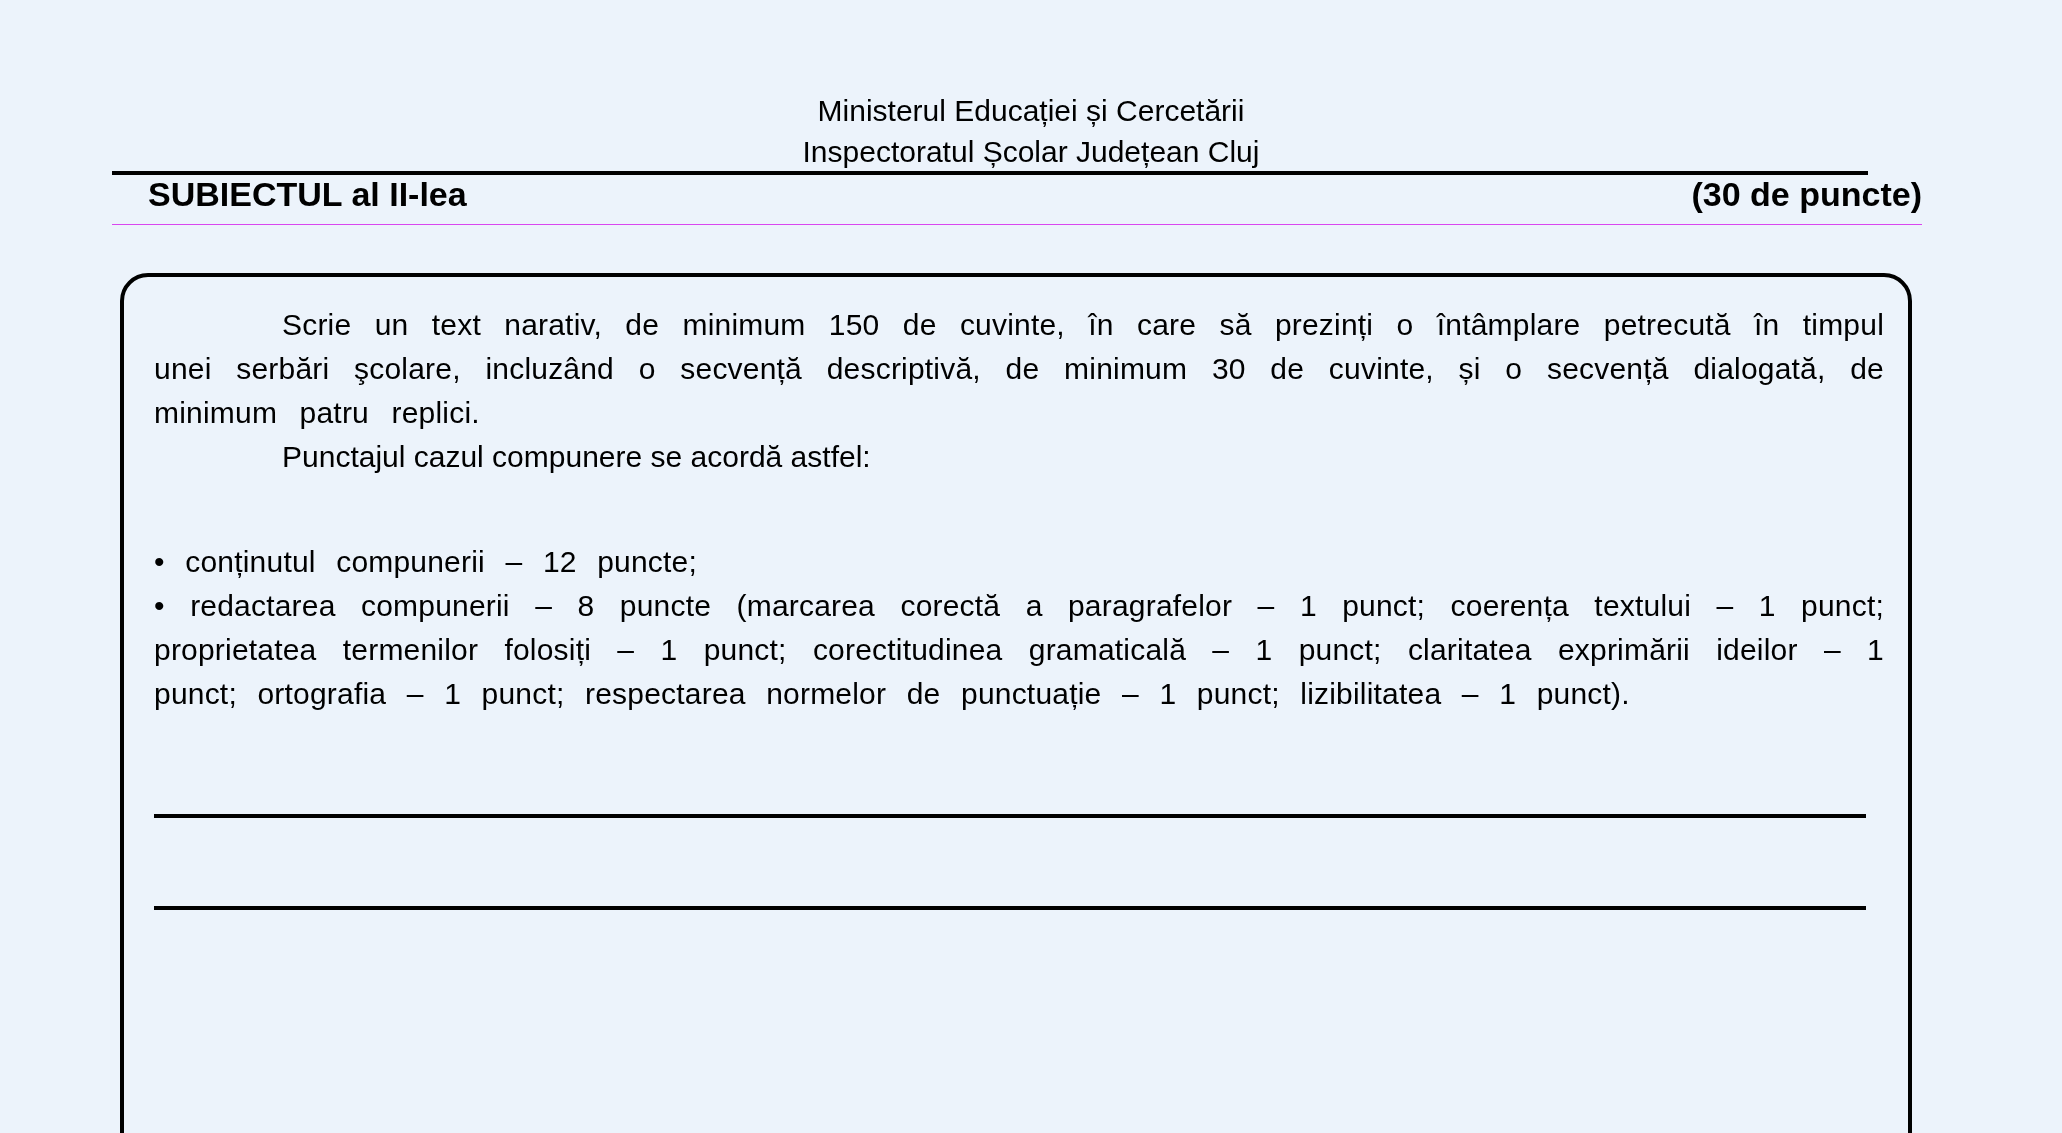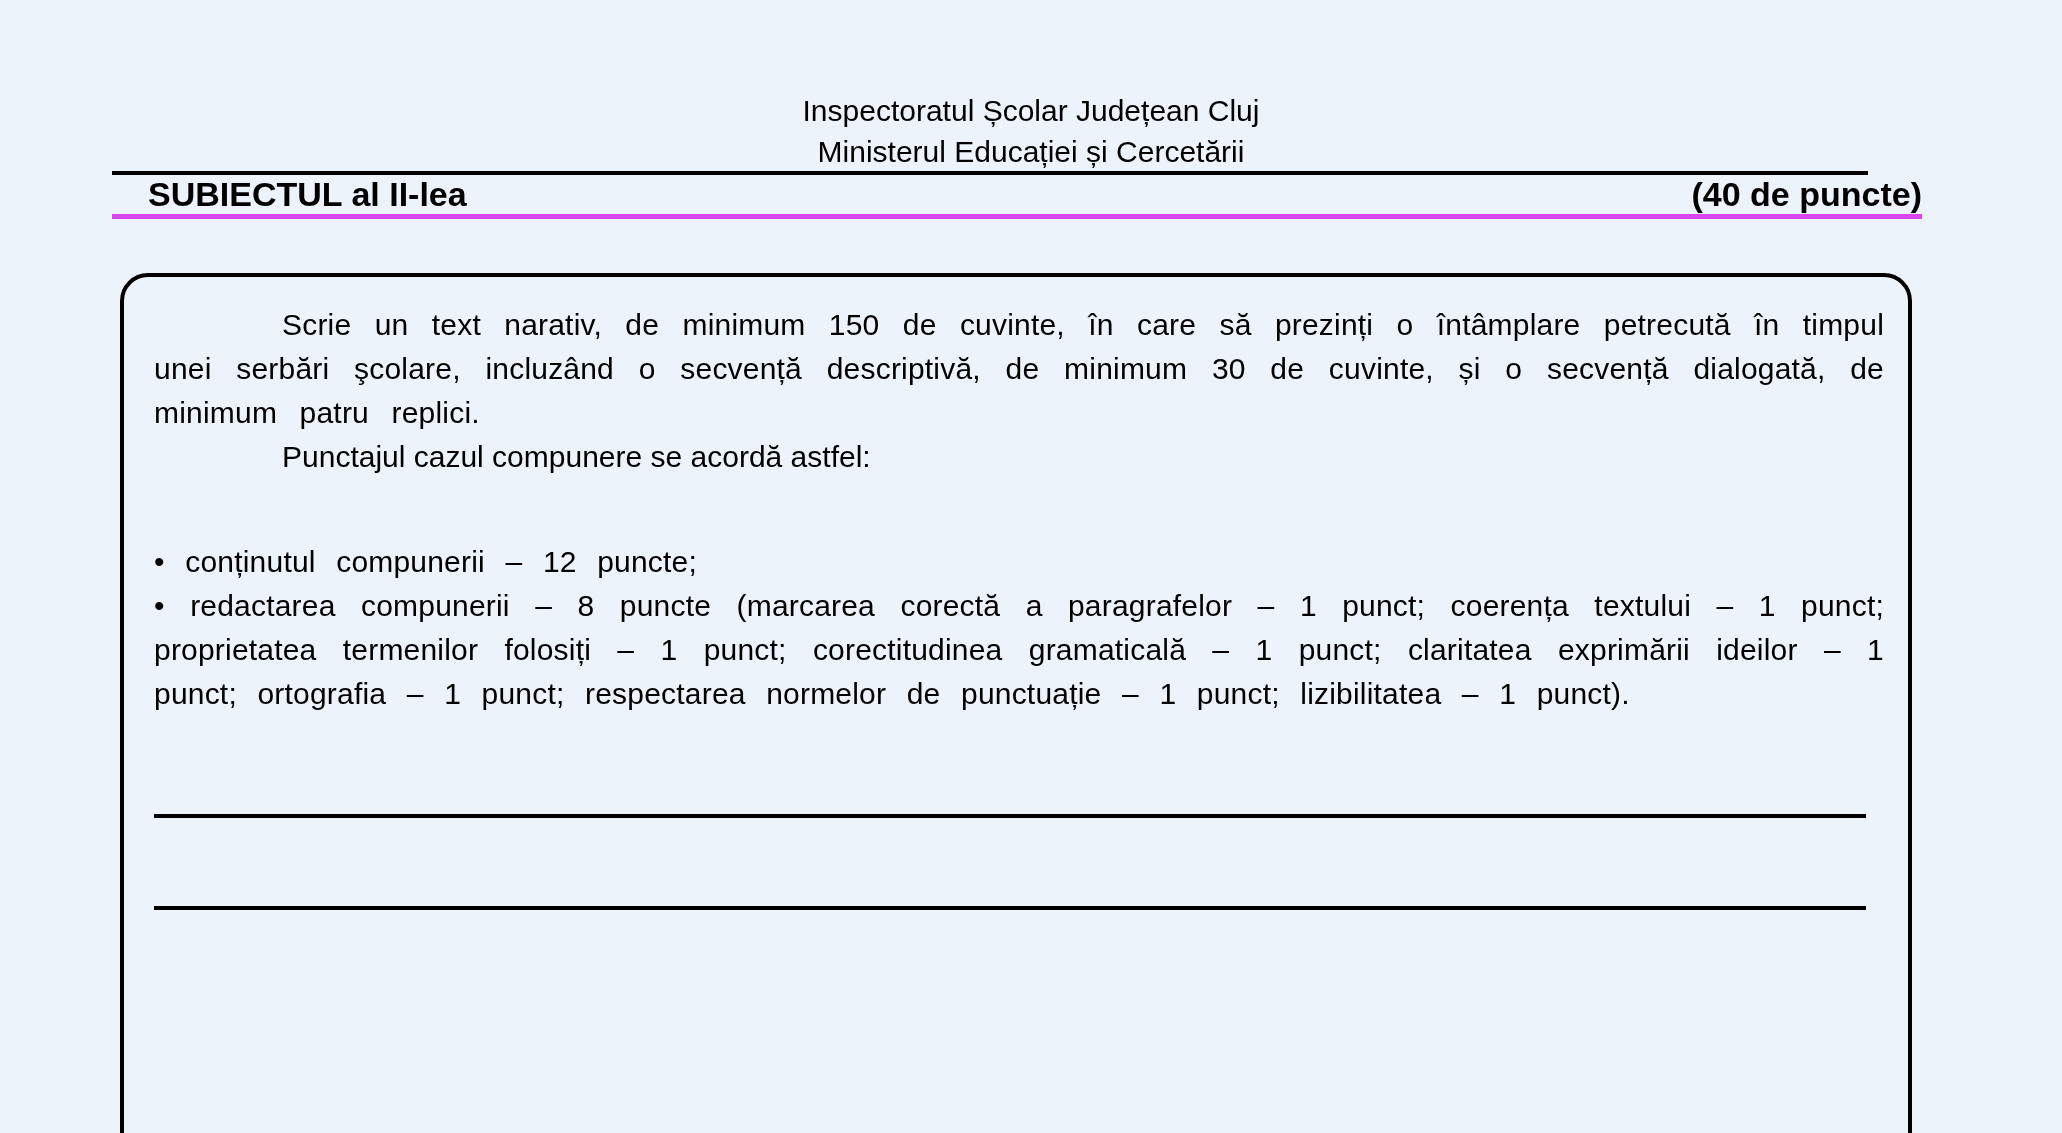--- a/index.html
+++ b/index.html
@@ -38,22 +38,22 @@
     left: 112px;
     top: 176px;
     width: 1810px;
     box-sizing: border-box;
     display: flex;
     justify-content: space-between;
     align-items: center;
     font-size: 34px;
     font-weight: bold;
     line-height: 36px;
-    padding-bottom: 2px;
-    border-bottom: 5px solid #d946ef;
+    padding-bottom: 12px;
+    border-bottom: 1px solid #d946ef;
     white-space: nowrap;
   }
   .subject-title { padding-left: 36px; }
   .task-box {
     position: absolute;
     left: 120px;
     top: 273px;
     width: 1792px;
     height: 920px; 
     box-sizing: border-box;
@@ -80,29 +80,29 @@
     height: 26px;
     border-bottom: 4px solid #000;
   }
   .answer-line.first { margin-top: 72px; }
   .answer-line.second { margin-top: 62px; }
 </style>
 </head>
 <body>
 
 <div class="doc-header">
+  <div>Ministerul Educației și Cercetării</div>
   <div>Inspectoratul Școlar Județean Cluj</div>
-  <div>Ministerul Educației și Cercetării</div>
 </div>
 
 <div class="header-rule"></div>
 
 <div class="subject-row">
   <span class="subject-title">SUBIECTUL al II-lea</span>
-  <span class="subject-points">(40 de puncte)</span>
+  <span class="subject-points">(30 de puncte)</span>
 </div>
 
 <div class="task-box">
   <p class="prompt just bold indent">Scrie un text narativ, de minimum 150 de cuvinte, în care să prezinți o întâmplare petrecută în timpul unei serbări şcolare, incluzând o secvență descriptivă, de minimum 30 de cuvinte, și o secvență dialogată, de minimum patru replici.</p>
 
   <p class="bold indent gap">Punctajul cazul compunere se acordă astfel:</p>
 
   <div class="gap">
     <p class="just">• conținutul compunerii – 12 puncte;</p>
     <p class="just">• redactarea compunerii – 8 puncte (marcarea corectă a paragrafelor – 1 punct; coerența textului – 1 punct; proprietatea termenilor folosiți – 1 punct; corectitudinea gramaticală – 1 punct; claritatea exprimării ideilor – 1 punct; ortografia – 1 punct; respectarea normelor de punctuație – 1 punct; lizibilitatea – 1 punct).</p>

